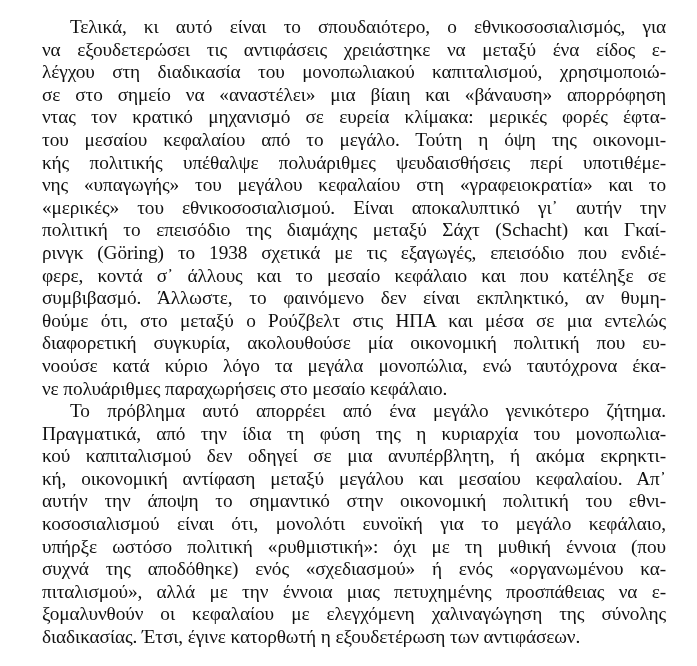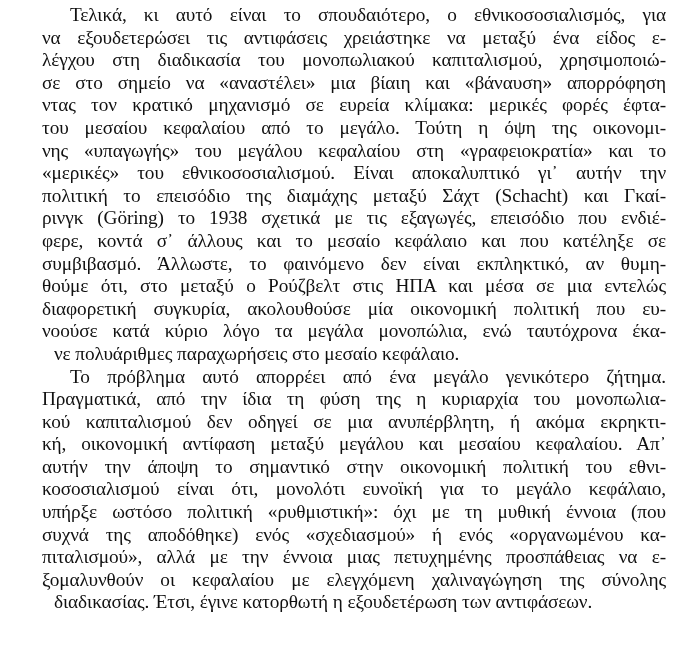--- a/index.html
+++ b/index.html
@@ -9,59 +9,59 @@
     }
     body {
       width: 697px;
       height: 666px;
       overflow: hidden;
       position: relative;
     }
     .page {
       position: absolute;
       left: 42px;
-      top: 4px;
+      top: 16px;
       width: 624px;
       font-family: "Liberation Serif", "DejaVu Serif", serif;
       font-size: 19.3px;
       color: #111111;
     }
     .line {
       display: block;
       height: 22.6px;
       line-height: 22.6px;
       white-space: nowrap;
       text-align: justify;
       text-align-last: justify;
       letter-spacing: -0.1px;
     }
     .line.indent {
       padding-left: 28px;
     }
     .line.last {
       text-align-last: left;
-      margin-left: 12px;
     }
     .it {
     }
     .para {
       display: block;
     }
   </style>
 </head>
 <body>
 
 <div class="page" id="page">
     <div class="para">
       <span class="line indent"><span>Τελικά, κι αυτό είναι το σπουδαιότερο, ο εθνικοσοσιαλισμός, για</span></span>
       <span class="line"><span>να εξουδετερώσει τις αντιφάσεις χρειάστηκε να μεταξύ </span><span class="it">ένα είδος ε-</span></span>
       <span class="line"><span class="it">λέγχου στη διαδικασία του μονοπωλιακού καπιταλισμού,</span><span> χρησιμοποιώ-</span></span>
       <span class="line"><span>σε στο σημείο να «αναστέλει» μια βίαιη και «βάναυση» απορρόφηση</span></span>
       <span class="line"><span>ντας τον κρατικό μηχανισμό σε ευρεία κλίμακα: μερικές φορές έφτα-</span></span>
       <span class="line"><span>του μεσαίου κεφαλαίου από το μεγάλο. Τούτη η όψη της οικονομι-</span></span>
+      <span class="line"><span>κής πολιτικής υπέθαλψε πολυάριθμες ψευδαισθήσεις περί υποτιθέμε-</span></span>
       <span class="line"><span>νης «υπαγωγής» του μεγάλου κεφαλαίου στη «γραφειοκρατία» και το</span></span>
       <span class="line"><span>«μερικές» του εθνικοσοσιαλισμού. Είναι αποκαλυπτικό γι᾿ αυτήν την</span></span>
       <span class="line"><span>πολιτική το επεισόδιο της διαμάχης μεταξύ Σάχτ (Schacht) και Γκαί-</span></span>
       <span class="line"><span>ρινγκ (Göring) το 1938 σχετικά με τις εξαγωγές, επεισόδιο που ενδιέ-</span></span>
       <span class="line"><span>φερε, κοντά σ᾿ άλλους και το μεσαίο κεφάλαιο και που κατέληξε σε</span></span>
       <span class="line"><span>συμβιβασμό. Άλλωστε, το φαινόμενο δεν είναι εκπληκτικό, αν θυμη-</span></span>
       <span class="line"><span>θούμε ότι, στο μεταξύ ο Ρούζβελτ στις ΗΠΑ και μέσα σε μια εντελώς</span></span>
       <span class="line"><span>διαφορετική συγκυρία, ακολουθούσε μία οικονομική πολιτική που ευ-</span></span>
       <span class="line"><span>νοούσε κατά κύριο λόγο τα μεγάλα μονοπώλια, ενώ ταυτόχρονα έκα-</span></span>
       <span class="line last"><span>νε πολυάριθμες παραχωρήσεις στο μεσαίο κεφάλαιο.</span></span>

